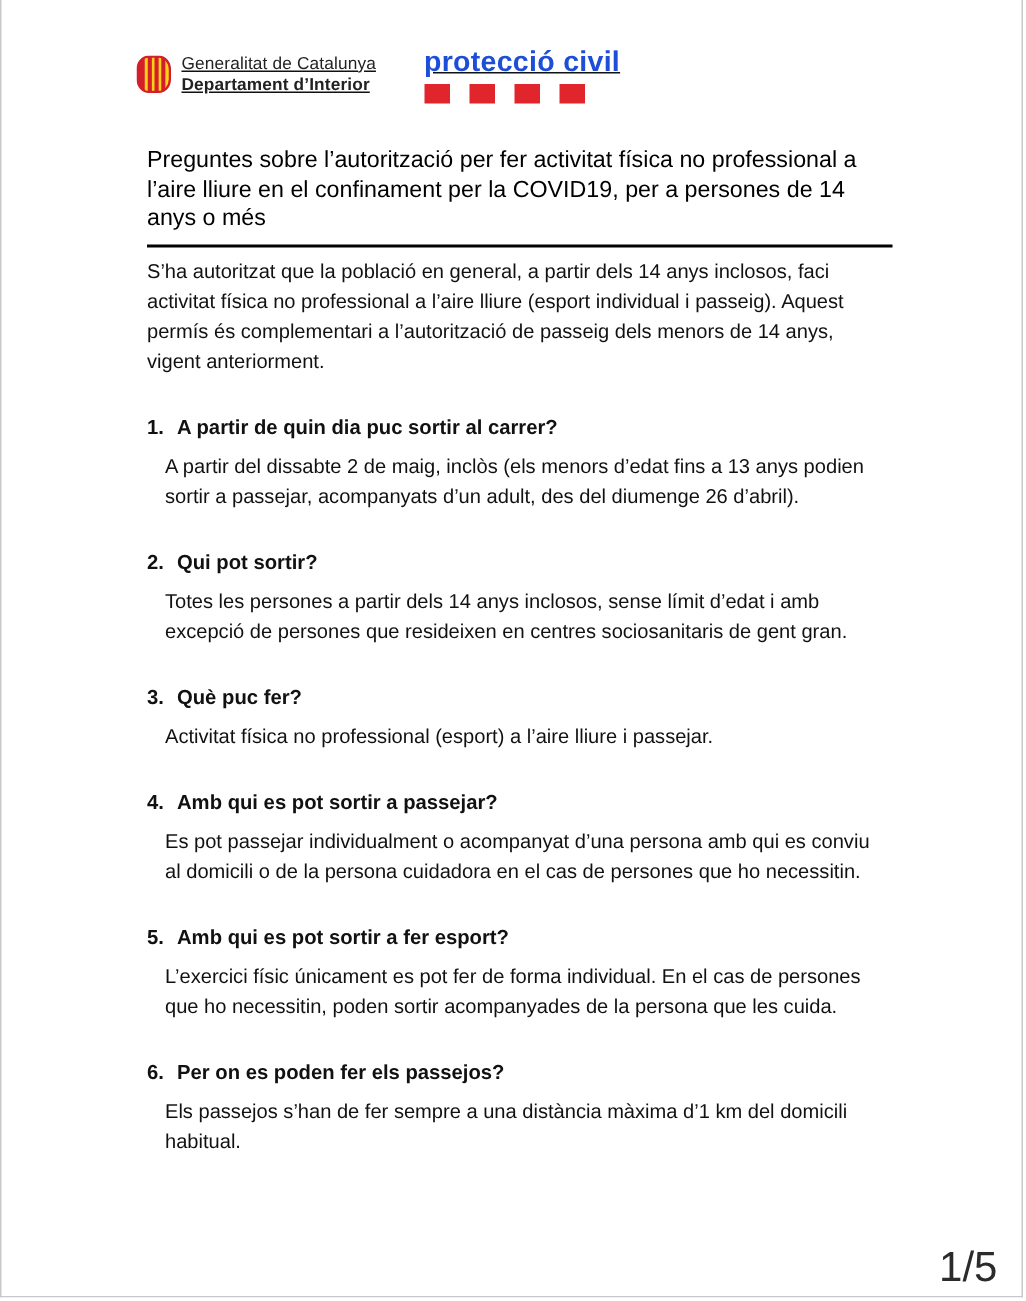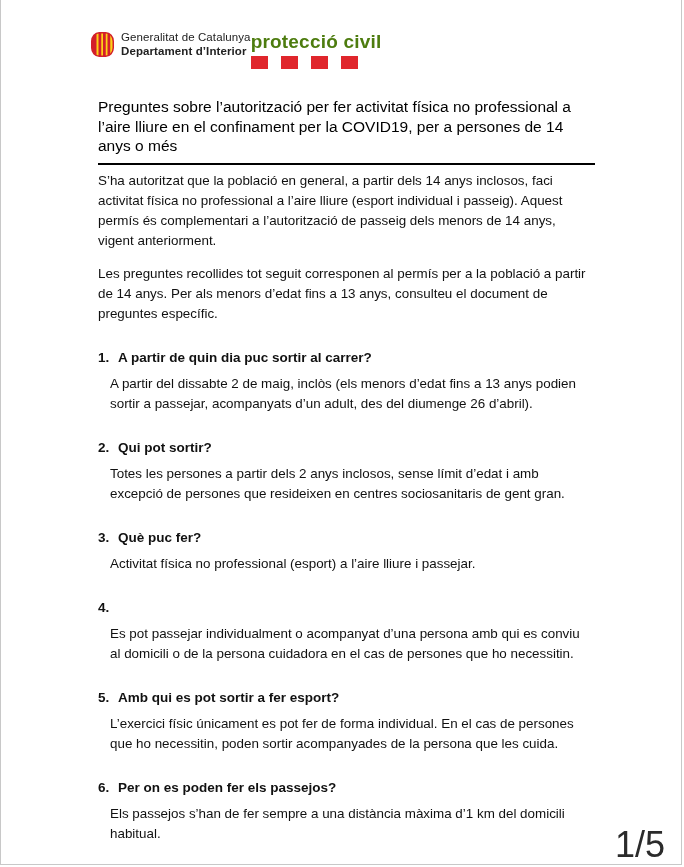--- a/index.html
+++ b/index.html
@@ -17,42 +17,44 @@
     background:#fff;
     border-left:1px solid var(--page-edge);
     border-right:1px solid var(--page-edge);
     border-bottom:1px solid var(--page-edge);
     box-sizing:border-box;
     overflow:hidden;
   }
   
   .doc-header{
     display:flex;
-    align-items:flex-start;
+    align-items:center;
+    gap:32px;
     margin:30px 0 0 90px;
+    text-decoration:underline;
   }
   .gencat{
     display:flex;
     align-items:center;
     gap:7px;
   }
   .gencat svg{display:block;}
   .gencat-text{
     font-size:11.5px;
     line-height:14px;
     color:#222;
     letter-spacing:0.1px;
   }
   .gencat-text .l2{font-weight:bold;}
   .pc-brand{margin-top:2px;}
   .pc-title{
     font-size:19px;
     font-weight:bold;
     letter-spacing:0.2px;
-    color:#4d7c0f;
+    color:#1d4ed8;
     line-height:20px;
   }
   .pc-squares{
     display:flex;
     gap:13px;
     margin-top:4px;
   }
   .pc-squares i{
     display:block;
     width:17px;
@@ -94,21 +96,21 @@
   .faq-a{
     font-size:13.4px;
     line-height:20px;
     margin:7px 12px 0;
   }
   
   .page-number{
     position:absolute;
     right:16px;
     bottom:4px;
-    font-size:36px;
+    font-size:28px;
     line-height:30px;
     color:#2b2b2b;
   }
 </style>
 </head>
 <body>
 
 <div class="page">
 
   <header class="doc-header">
@@ -145,51 +147,51 @@
         <i></i>
       </div>
     </div>
   </header>
 
   <main class="content">
     <h1 class="doc-title">Preguntes sobre l’autorització per fer activitat física no professional a l’aire lliure en el confinament per la COVID19, per a persones de 14 anys o més</h1>
 
     <div class="intro">
       <p>S’ha autoritzat que la població en general, a partir dels 14 anys inclosos, faci activitat física no professional a l’aire lliure (esport individual i passeig). Aquest permís és complementari a l’autorització de passeig dels menors de 14 anys, vigent anteriorment.</p>
-      <p>Les preguntes recollides tot seguit corresponen al permís per a la població a partir de 14 anys. Per als menors d’edat fins a 13 anys, consulteu el document de preguntes específic.</p>
     </div>
 
     <section class="faq" id="faq-list">
       <article class="faq-item">
         <h2 class="faq-q">
           <span class="num">1.</span>
           <span class="qtext">A partir de quin dia puc sortir al carrer?</span>
         </h2>
         <p class="faq-a">A partir del dissabte 2 de maig, inclòs (els menors d’edat fins a 13 anys podien sortir a passejar, acompanyats d’un adult, des del diumenge 26 d’abril).</p>
       </article>
 
       <article class="faq-item">
         <h2 class="faq-q">
           <span class="num">2.</span>
           <span class="qtext">Qui pot sortir?</span>
         </h2>
-        <p class="faq-a">Totes les persones a partir dels 2 anys inclosos, sense límit d’edat i amb excepció de persones que resideixen en centres sociosanitaris de gent gran.</p>
+        <p class="faq-a">Totes les persones a partir dels 14 anys inclosos, sense límit d’edat i amb excepció de persones que resideixen en centres sociosanitaris de gent gran.</p>
       </article>
 
       <article class="faq-item">
         <h2 class="faq-q">
           <span class="num">3.</span>
           <span class="qtext">Què puc fer?</span>
         </h2>
         <p class="faq-a">Activitat física no professional (esport) a l’aire lliure i passejar.</p>
       </article>
 
       <article class="faq-item">
         <h2 class="faq-q">
           <span class="num">4.</span>
+          <span class="qtext">Amb qui es pot sortir a passejar?</span>
         </h2>
         <p class="faq-a">Es pot passejar individualment o acompanyat d’una persona amb qui es conviu al domicili o de la persona cuidadora en el cas de persones que ho necessitin.</p>
       </article>
 
       <article class="faq-item">
         <h2 class="faq-q">
           <span class="num">5.</span>
           <span class="qtext">Amb qui es pot sortir a fer esport?</span>
         </h2>
         <p class="faq-a">L’exercici físic únicament es pot fer de forma individual. En el cas de persones que ho necessitin, poden sortir acompanyades de la persona que les cuida.</p>

